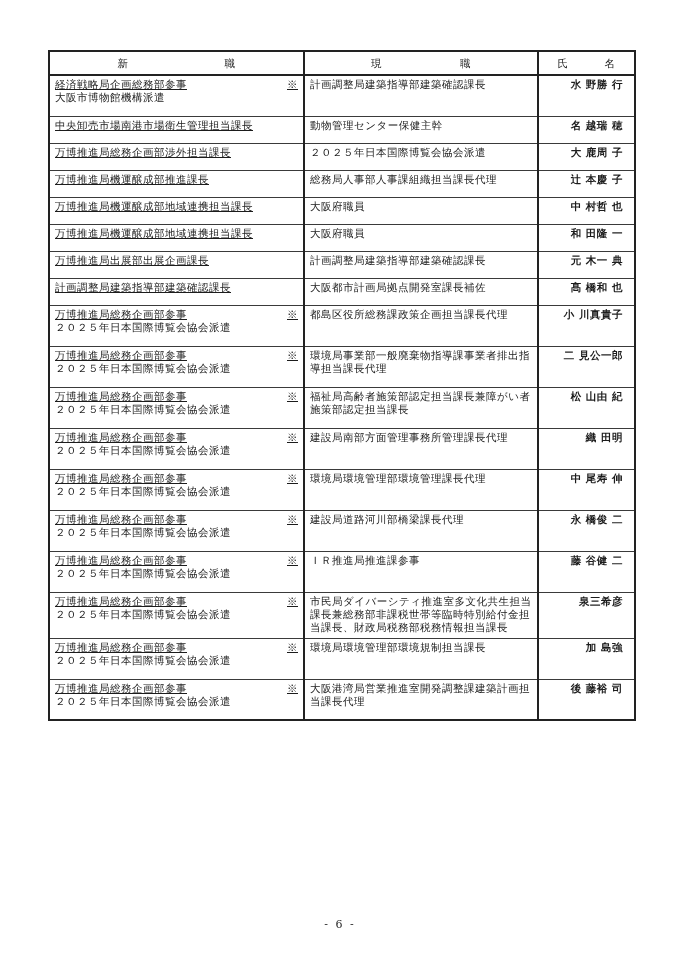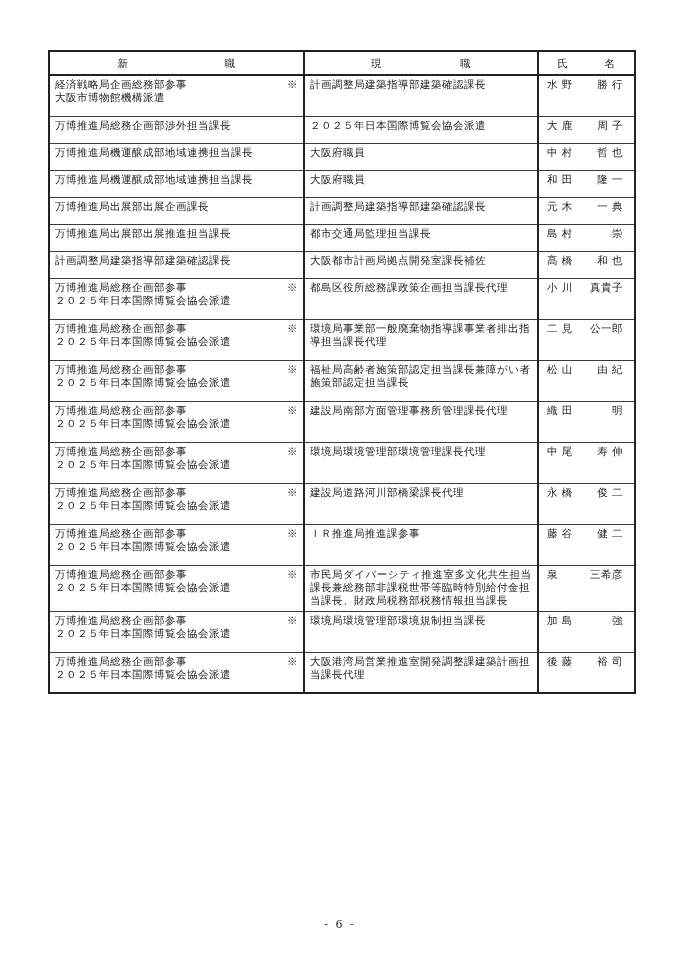--- a/index.html
+++ b/index.html
@@ -39,26 +39,27 @@
     border-top: 1px solid #3a3a3a;
     vertical-align: top;
     padding: 2px 5px 4px 5px;
   }
   tbody tr { height: 27px; }
   tbody tr.tall { height: 41px; }
   .hdr { display: flex; justify-content: center; align-items: center; }
   .hdr.gap-lg { gap: 96px; }
   .hdr.gap-md { gap: 78px; }
   .hdr.gap-sm { gap: 36px; }
-  .line1 { display: flex; justify-content: space-between; align-items: flex-end; }
+  .line1 { display: flex; justify-content: space-between; align-items: flex-end; text-decoration: underline; }
   .line1 .mark { margin-left: 4px; flex: 0 0 auto; }
   .name-wrap {
     display: flex;
-    justify-content: space-between;
+    justify-content: flex-end;
     padding: 0 6px 0 3px;
+    font-weight: bold;
   }
   .footer {
     position: absolute;
     left: 0;
     right: 0;
     top: 918px;
     text-align: center;
     font-size: 11px;
     letter-spacing: 2px;
     color: #2a2a2a;
@@ -110,34 +111,62 @@
           <td>
             <div class="name-wrap">
               <span>水 野</span>
               <span>勝 行</span>
             </div>
           </td>
         </tr>
         <tr>
           <td>
             <div class="line1">
+              <span>中央卸売市場南港市場衛生管理担当課長</span>
+            </div>
+          </td>
+          <td><span>動物管理センター保健主幹</span></td>
+          <td>
+            <div class="name-wrap">
+              <span>名 越</span>
+              <span>瑞 穂</span>
+            </div>
+          </td>
+        </tr>
+        <tr>
+          <td>
+            <div class="line1">
               <span>万博推進局総務企画部渉外担当課長</span>
             </div>
           </td>
           <td><span>２０２５年日本国際博覧会協会派遣</span></td>
           <td>
             <div class="name-wrap">
               <span>大 鹿</span>
               <span>周 子</span>
             </div>
           </td>
         </tr>
         <tr>
           <td>
             <div class="line1">
+              <span>万博推進局機運醸成部推進課長</span>
+            </div>
+          </td>
+          <td><span>総務局人事部人事課組織担当課長代理</span></td>
+          <td>
+            <div class="name-wrap">
+              <span>辻 本</span>
+              <span>慶 子</span>
+            </div>
+          </td>
+        </tr>
+        <tr>
+          <td>
+            <div class="line1">
               <span>万博推進局機運醸成部地域連携担当課長</span>
             </div>
           </td>
           <td><span>大阪府職員</span></td>
           <td>
             <div class="name-wrap">
               <span>中 村</span>
               <span>哲 也</span>
             </div>
           </td>
@@ -166,34 +195,20 @@
           <td>
             <div class="name-wrap">
               <span>元 木</span>
               <span>一 典</span>
             </div>
           </td>
         </tr>
         <tr>
           <td>
             <div class="line1">
-              <span>万博推進局出展部出展推進担当課長</span>
-            </div>
-          </td>
-          <td><span>都市交通局監理担当課長</span></td>
-          <td>
-            <div class="name-wrap">
-              <span>島 村</span>
-              <span>崇</span>
-            </div>
-          </td>
-        </tr>
-        <tr>
-          <td>
-            <div class="line1">
               <span>計画調整局建築指導部建築確認課長</span>
             </div>
           </td>
           <td><span>大阪都市計画局拠点開発室課長補佐</span></td>
           <td>
             <div class="name-wrap">
               <span>髙 橋</span>
               <span>和 也</span>
             </div>
           </td>

